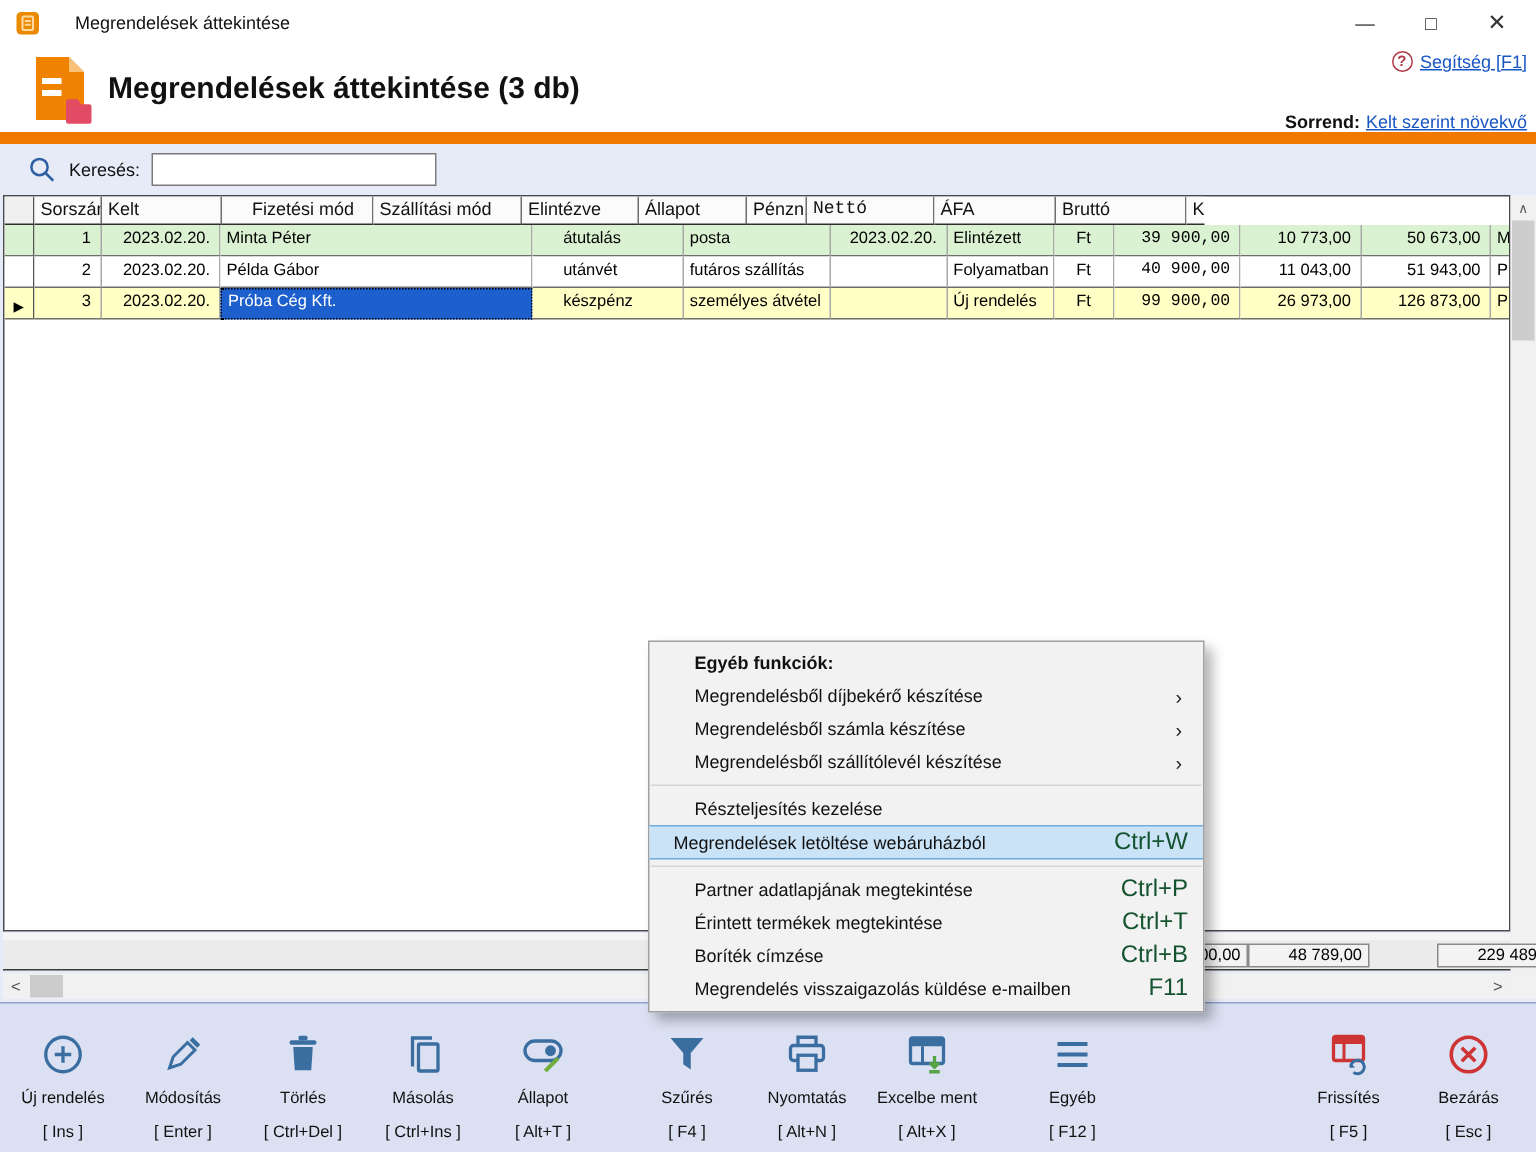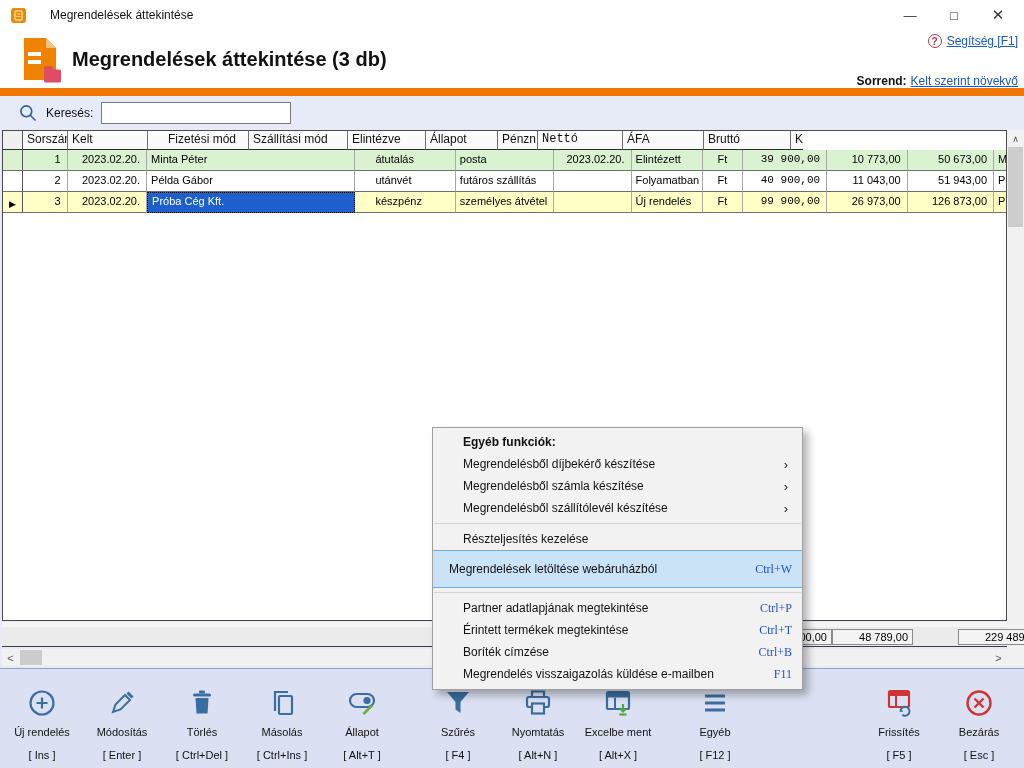--- a/index.html
+++ b/index.html
@@ -63,23 +63,23 @@
   .hscroll { position:absolute; left:2px; top:649px; width:1005px; height:17px; background:#f1f1f1; }
   .hscroll .arrow { position:absolute; top:0; width:17px; height:17px; display:flex; align-items:center; justify-content:center; font-size:11px; color:#555; }
   .hscroll .left { left:0; } .hscroll .right { right:0; }
   .hthumb { position:absolute; left:18px; top:1px; width:22px; height:15px; background:#ccc; }
   .sb-corner { position:absolute; left:1007px; top:649px; width:17px; height:17px; background:#f1f1f1; }
 
   
   .menu { position:absolute; left:432px; top:427px; width:371px; background:#f2f2f2; border:1px solid #a0a0a0; box-shadow:5px 5px 8px rgba(0,0,0,0.3); padding:4px 0; z-index:50; }
   .menu-title { height:21px; line-height:21px; padding-left:30px; font-size:12px; font-weight:bold; color:#111; }
   .menu-item { height:22px; display:flex; align-items:center; padding:0 10px 0 30px; font-size:12px; color:#111; cursor:default; }
-  .menu-item .mi-right { margin-left:auto; font-size:12px; color:#1d4ed8;font-family:Liberation Serif, serif; }
+  .menu-item .mi-right { margin-left:auto; font-size:16px; color:#14532d; }
   .menu-item .mi-arrow { margin-left:auto; font-size:13px; color:#222; padding-right:4px; }
-  .menu-item.hl { background:#cbe3f7; border-top:1px solid #70ade0; border-bottom:1px solid #70ade0; height:38px;padding-left:16px; }
+  .menu-item.hl { background:#cbe3f7; border-top:1px solid #70ade0; border-bottom:1px solid #70ade0; height:23px;padding-left:16px; }
   .menu-sep { border-top:1px solid #d4d4d4; margin:4px 1px; }
 
   
   .toolbar { position:absolute; left:0; top:668px; width:1024px; height:100px; background:#dbe1f2; border-top:1px solid #8fa3cc; display:flex; padding-left:2px; }
   .tb { width:80px; display:flex; flex-direction:column; align-items:center; padding-top:18px; cursor:default; }
   .tb .ic { width:32px; height:32px; }
   .tb .lbl { margin-top:7px; font-size:11px; color:#111; white-space:nowrap; }
   .tb .sc { margin-top:11px; font-size:11px; color:#111; white-space:nowrap; }
   .ml16{ margin-left:16px; } .ml17{ margin-left:17px; } .ml104{ margin-left:104px; }
 </style>

